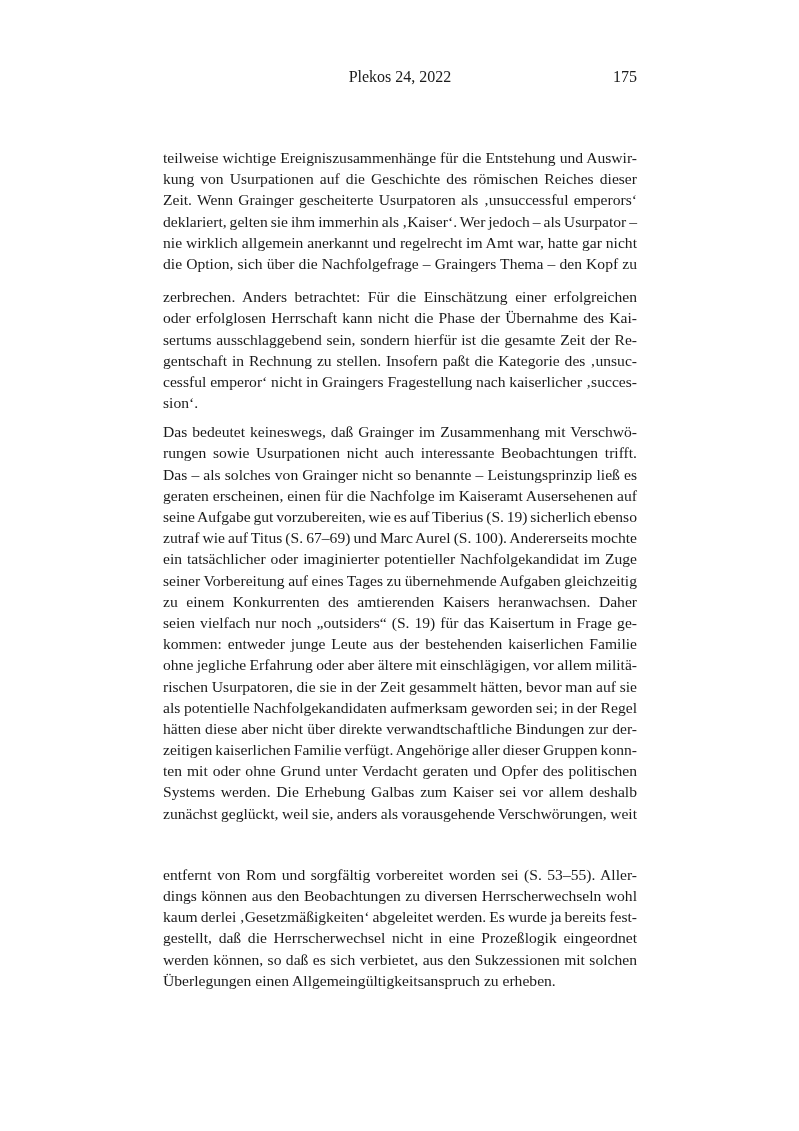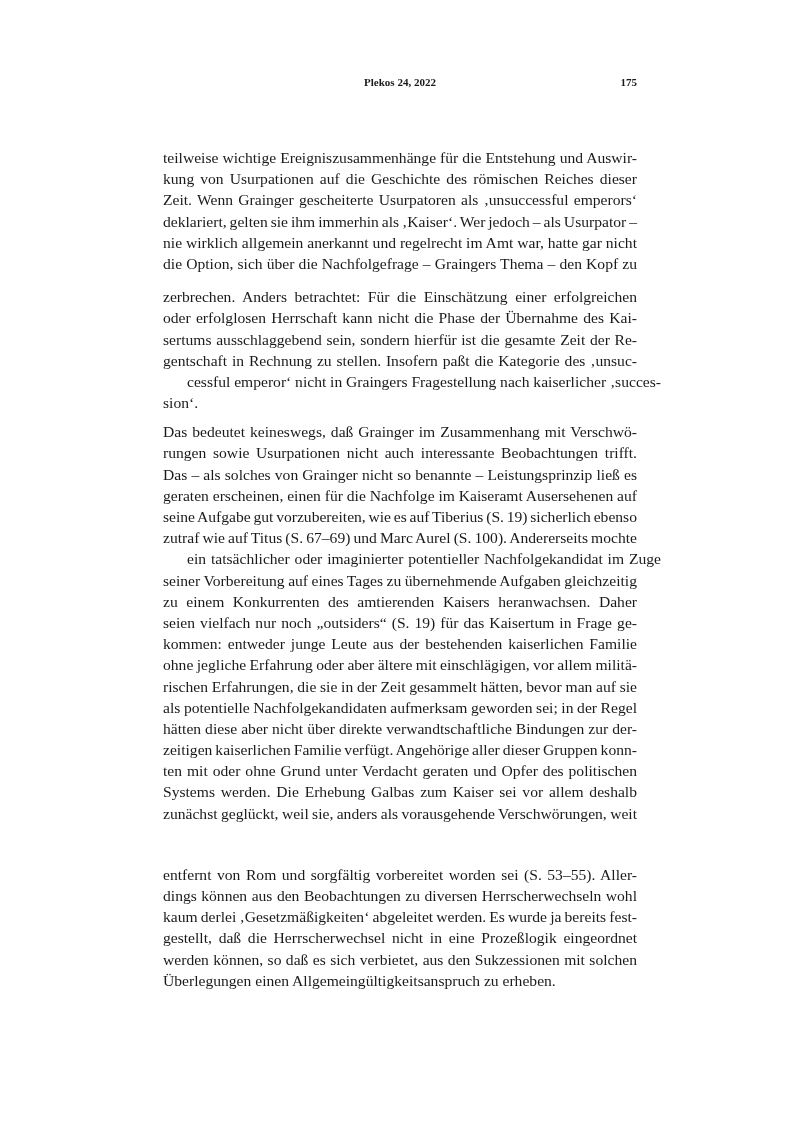--- a/index.html
+++ b/index.html
@@ -10,26 +10,25 @@
     body {
       width: 799px;
       height: 1131px;
       position: relative;
       overflow: hidden;
       font-family: "Liberation Serif", "DejaVu Serif", serif;
       color: #1a1a1a;
     }
     .header {
       position: absolute;
-      top: 76px;
+      top: 68px;
       left: 163px;
       width: 474px;
       height: 20px;
-      font-size: 11px;
-      font-weight: bold;
+      font-size: 16px;
     }
     .running-title {
       position: absolute;
       left: 0;
       right: 0;
       text-align: center;
       top: 0;
     }
     .page-number {
       position: absolute;
@@ -75,37 +74,37 @@
     <span class="line" style="white-space: nowrap; display: block; word-spacing: 0.140625px;">teilweise wichtige Ereigniszusammenhänge für die Entstehung und Auswir-</span>
     <span class="line" style="white-space: nowrap; display: block; word-spacing: 2.19271px;">kung von Usurpationen auf die Geschichte des römischen Reiches dieser</span>
     <span class="line" style="white-space: nowrap; display: block; word-spacing: 1.375px;">Zeit. Wenn Grainger gescheiterte Usurpatoren als ‚unsuccessful emperors‘</span>
     <span class="line" style="white-space: nowrap; display: block; word-spacing: -0.932292px;">deklariert, gelten sie ihm immerhin als ‚Kaiser‘. Wer jedoch – als Usurpator –</span>
     <span class="line" style="white-space: nowrap; display: block; word-spacing: 0.00426136px;">nie wirklich allgemein anerkannt und regelrecht im Amt war, hatte gar nicht</span>
     <span class="line" style="white-space: nowrap; display: block; word-spacing: 0.227865px;">die Option, sich über die Nachfolgefrage – Graingers Thema – den Kopf zu</span>
     <span class="line" style="white-space: nowrap; display: block; word-spacing: 3.63393px; margin-top: 12px;">zerbrechen. Anders betrachtet: Für die Einschätzung einer erfolgreichen</span>
     <span class="line" style="white-space: nowrap; display: block; word-spacing: 1.32812px;">oder erfolglosen Herrschaft kann nicht die Phase der Übernahme des Kai-</span>
     <span class="line" style="white-space: nowrap; display: block; word-spacing: 0.7625px;">sertums ausschlaggebend sein, sondern hierfür ist die gesamte Zeit der Re-</span>
     <span class="line" style="white-space: nowrap; display: block; word-spacing: 0.935937px;">gentschaft in Rechnung zu stellen. Insofern paßt die Kategorie des ‚unsuc-</span>
-    <span class="line" style="white-space: nowrap; display: block; word-spacing: -0.0703125px; margin-left: 24px;">cessful emperor‘ nicht in Graingers Fragestellung nach kaiserlicher ‚succes-</span>
+    <span class="line" style="white-space: nowrap; display: block; word-spacing: -0.0703125px;">cessful emperor‘ nicht in Graingers Fragestellung nach kaiserlicher ‚succes-</span>
     <span class="line last" style="white-space: nowrap; display: block;">sion‘.</span>
   </div>
   <div class="para">
     <span class="line" style="white-space: nowrap; display: block; word-spacing: 1.0957px;">Das bedeutet keineswegs, daß Grainger im Zusammenhang mit Verschwö-</span>
     <span class="line" style="white-space: nowrap; display: block; word-spacing: 2.79911px;">rungen sowie Usurpationen nicht auch interessante Beobachtungen trifft.</span>
     <span class="line" style="white-space: nowrap; display: block; word-spacing: 0.235677px;">Das – als solches von Grainger nicht so benannte – Leistungsprinzip ließ es</span>
     <span class="line" style="white-space: nowrap; display: block; word-spacing: -0.0607639px;">geraten erscheinen, einen für die Nachfolge im Kaiseramt Ausersehenen auf</span>
     <span class="line" style="white-space: nowrap; display: block; word-spacing: -1.12074px;">seine Aufgabe gut vorzubereiten, wie es auf Tiberius (S. 19) sicherlich ebenso</span>
     <span class="line" style="white-space: nowrap; display: block; word-spacing: -0.813802px;">zutraf wie auf Titus (S. 67–69) und Marc Aurel (S. 100). Andererseits mochte</span>
-    <span class="line" style="white-space: nowrap; display: block; word-spacing: 0.970982px; margin-left: 24px;">ein tatsächlicher oder imaginierter potentieller Nachfolgekandidat im Zuge</span>
+    <span class="line" style="white-space: nowrap; display: block; word-spacing: 0.970982px;">ein tatsächlicher oder imaginierter potentieller Nachfolgekandidat im Zuge</span>
     <span class="line" style="white-space: nowrap; display: block; word-spacing: -0.369141px;">seiner Vorbereitung auf eines Tages zu übernehmende Aufgaben gleichzeitig</span>
     <span class="line" style="white-space: nowrap; display: block; word-spacing: 4.62277px;">zu einem Konkurrenten des amtierenden Kaisers heranwachsen. Daher</span>
     <span class="line" style="white-space: nowrap; display: block; word-spacing: 1.14062px;">seien vielfach nur noch „outsiders“ (S. 19) für das Kaisertum in Frage ge-</span>
     <span class="line" style="white-space: nowrap; display: block; word-spacing: 1.98438px;">kommen: entweder junge Leute aus der bestehenden kaiserlichen Familie</span>
     <span class="line" style="white-space: nowrap; display: block; word-spacing: -0.445312px;">ohne jegliche Erfahrung oder aber ältere mit einschlägigen, vor allem militä-</span>
-    <span class="line" style="white-space: nowrap; display: block; word-spacing: -0.192708px;">rischen Erfahrungen, die sie in der Zeit gesammelt hätten, bevor man auf sie</span>
+    <span class="line" style="white-space: nowrap; display: block; word-spacing: -0.192708px;">rischen Usurpatoren, die sie in der Zeit gesammelt hätten, bevor man auf sie</span>
     <span class="line" style="white-space: nowrap; display: block; word-spacing: -0.289062px;">als potentielle Nachfolgekandidaten aufmerksam geworden sei; in der Regel</span>
     <span class="line" style="white-space: nowrap; display: block; word-spacing: 0.118056px;">hätten diese aber nicht über direkte verwandtschaftliche Bindungen zur der-</span>
     <span class="line" style="white-space: nowrap; display: block; word-spacing: -0.884766px;">zeitigen kaiserlichen Familie verfügt. Angehörige aller dieser Gruppen konn-</span>
     <span class="line" style="white-space: nowrap; display: block; word-spacing: 1.03409px;">ten mit oder ohne Grund unter Verdacht geraten und Opfer des politischen</span>
     <span class="line" style="white-space: nowrap; display: block; word-spacing: 1.88594px;">Systems werden. Die Erhebung Galbas zum Kaiser sei vor allem deshalb</span>
     <span class="line" style="white-space: nowrap; display: block; word-spacing: -0.527344px;">zunächst geglückt, weil sie, anders als vorausgehende Verschwörungen, weit</span>
     <span class="line" style="white-space: nowrap; display: block; word-spacing: 1.64062px; margin-top: 40px;">entfernt von Rom und sorgfältig vorbereitet worden sei (S. 53–55). Aller-</span>
     <span class="line" style="white-space: nowrap; display: block; word-spacing: 0.574219px;">dings können aus den Beobachtungen zu diversen Herrscherwechseln wohl</span>
     <span class="line" style="white-space: nowrap; display: block; word-spacing: -0.734375px;">kaum derlei ‚Gesetzmäßigkeiten‘ abgeleitet werden. Es wurde ja bereits fest-</span>
     <span class="line" style="white-space: nowrap; display: block; word-spacing: 2.79688px;">gestellt, daß die Herrscherwechsel nicht in eine Prozeßlogik eingeordnet</span>

